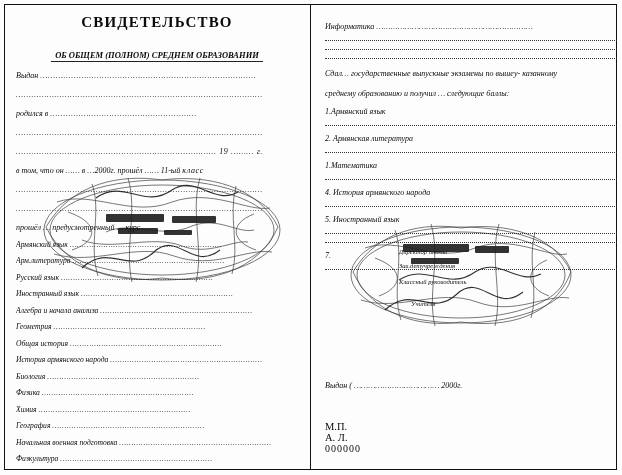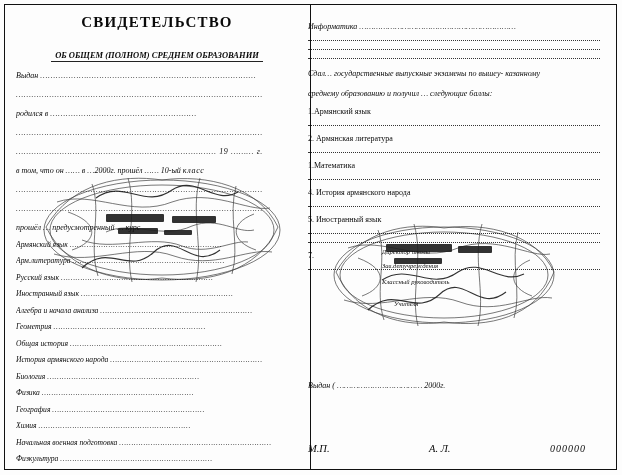--- a/index.html
+++ b/index.html
@@ -33,21 +33,21 @@
     height: 464px;
     background: #111;
   }
   .page-half {
     position: absolute;
     top: 4px;
     height: 466px;
     box-sizing: border-box;
   }
   .left-half { left: 4px; width: 306px; padding: 8px 12px 0 12px; }
-  .right-half { left: 294px; width: 306px; padding: 8px 0 0 14px; }
+  .right-half { left: 311px; width: 306px; padding: 8px 0 0 14px; }
 
   .title {
     text-align: center;
     font-weight: bold;
     font-size: 15px;
     letter-spacing: 1.2px;
     margin-top: 2px;
   }
   .subtitle {
     text-align: center;
@@ -93,35 +93,36 @@
   .right-line {
     font-size: 8px;
     font-style: italic;
     line-height: 11px;
     margin-top: 9px;
     white-space: nowrap;
     overflow: hidden;
   }
   .numlist {
     font-size: 8px;
+    font-style: italic;
     line-height: 10px;
     margin-top: 8px;
     white-space: nowrap;
     overflow: hidden;
   }
   .footer-right {
     position: absolute;
     left: 14px;
     right: 14px;
     bottom: 16px;
     font-size: 10px;
-    font-style: italic;
     display: flex;
     justify-content: space-between;
     align-items: baseline;
+    flex-direction: column;
   }
   .mp { font-size: 10.5px; }
   .serial { letter-spacing: 1px; font-size: 10px; }
   .issued {
     position: absolute;
     left: 14px;
     bottom: 80px;
     font-size: 8px;
     font-style: italic;
     white-space: nowrap;
@@ -167,21 +168,21 @@
       <span class="dots">…………………………………………………</span>
     </div>
     <div class="line">
       <span class="dots">……………………………………………………………………………………</span>
     </div>
     <div class="line">
       <span class="dots">…………………………………………………………………… 19 ……… г.</span>
     </div>
     <div class="line">
       <span>в том, что он …… в …2000г. прошёл ……</span>
-      <span>10-ый</span>
+      <span>11-ый</span>
       <span class="dots">класс</span>
     </div>
     <div class="line">
       <span class="dots">……………………………………………………………………………………</span>
     </div>
     <div class="line">
       <span class="dots">……………………………………………………………………………………</span>
     </div>
 
     <div class="line">
@@ -222,25 +223,25 @@
     </div>
     <div class="subject">
       <span>Биология</span>
       <span class="sdots">………………………………………………………</span>
     </div>
     <div class="subject">
       <span>Физика</span>
       <span class="sdots">………………………………………………………</span>
     </div>
     <div class="subject">
+      <span>Химия</span>
+      <span class="sdots">………………………………………………………</span>
+    </div>
+    <div class="subject">
       <span>География</span>
-      <span class="sdots">………………………………………………………</span>
-    </div>
-    <div class="subject">
-      <span>Химия</span>
       <span class="sdots">………………………………………………………</span>
     </div>
     <div class="subject">
       <span>Начальная военная подготовка</span>
       <span class="sdots">………………………………………………………</span>
     </div>
     <div class="subject">
       <span>Физкультура</span>
       <span class="sdots">………………………………………………………</span>
     </div>

